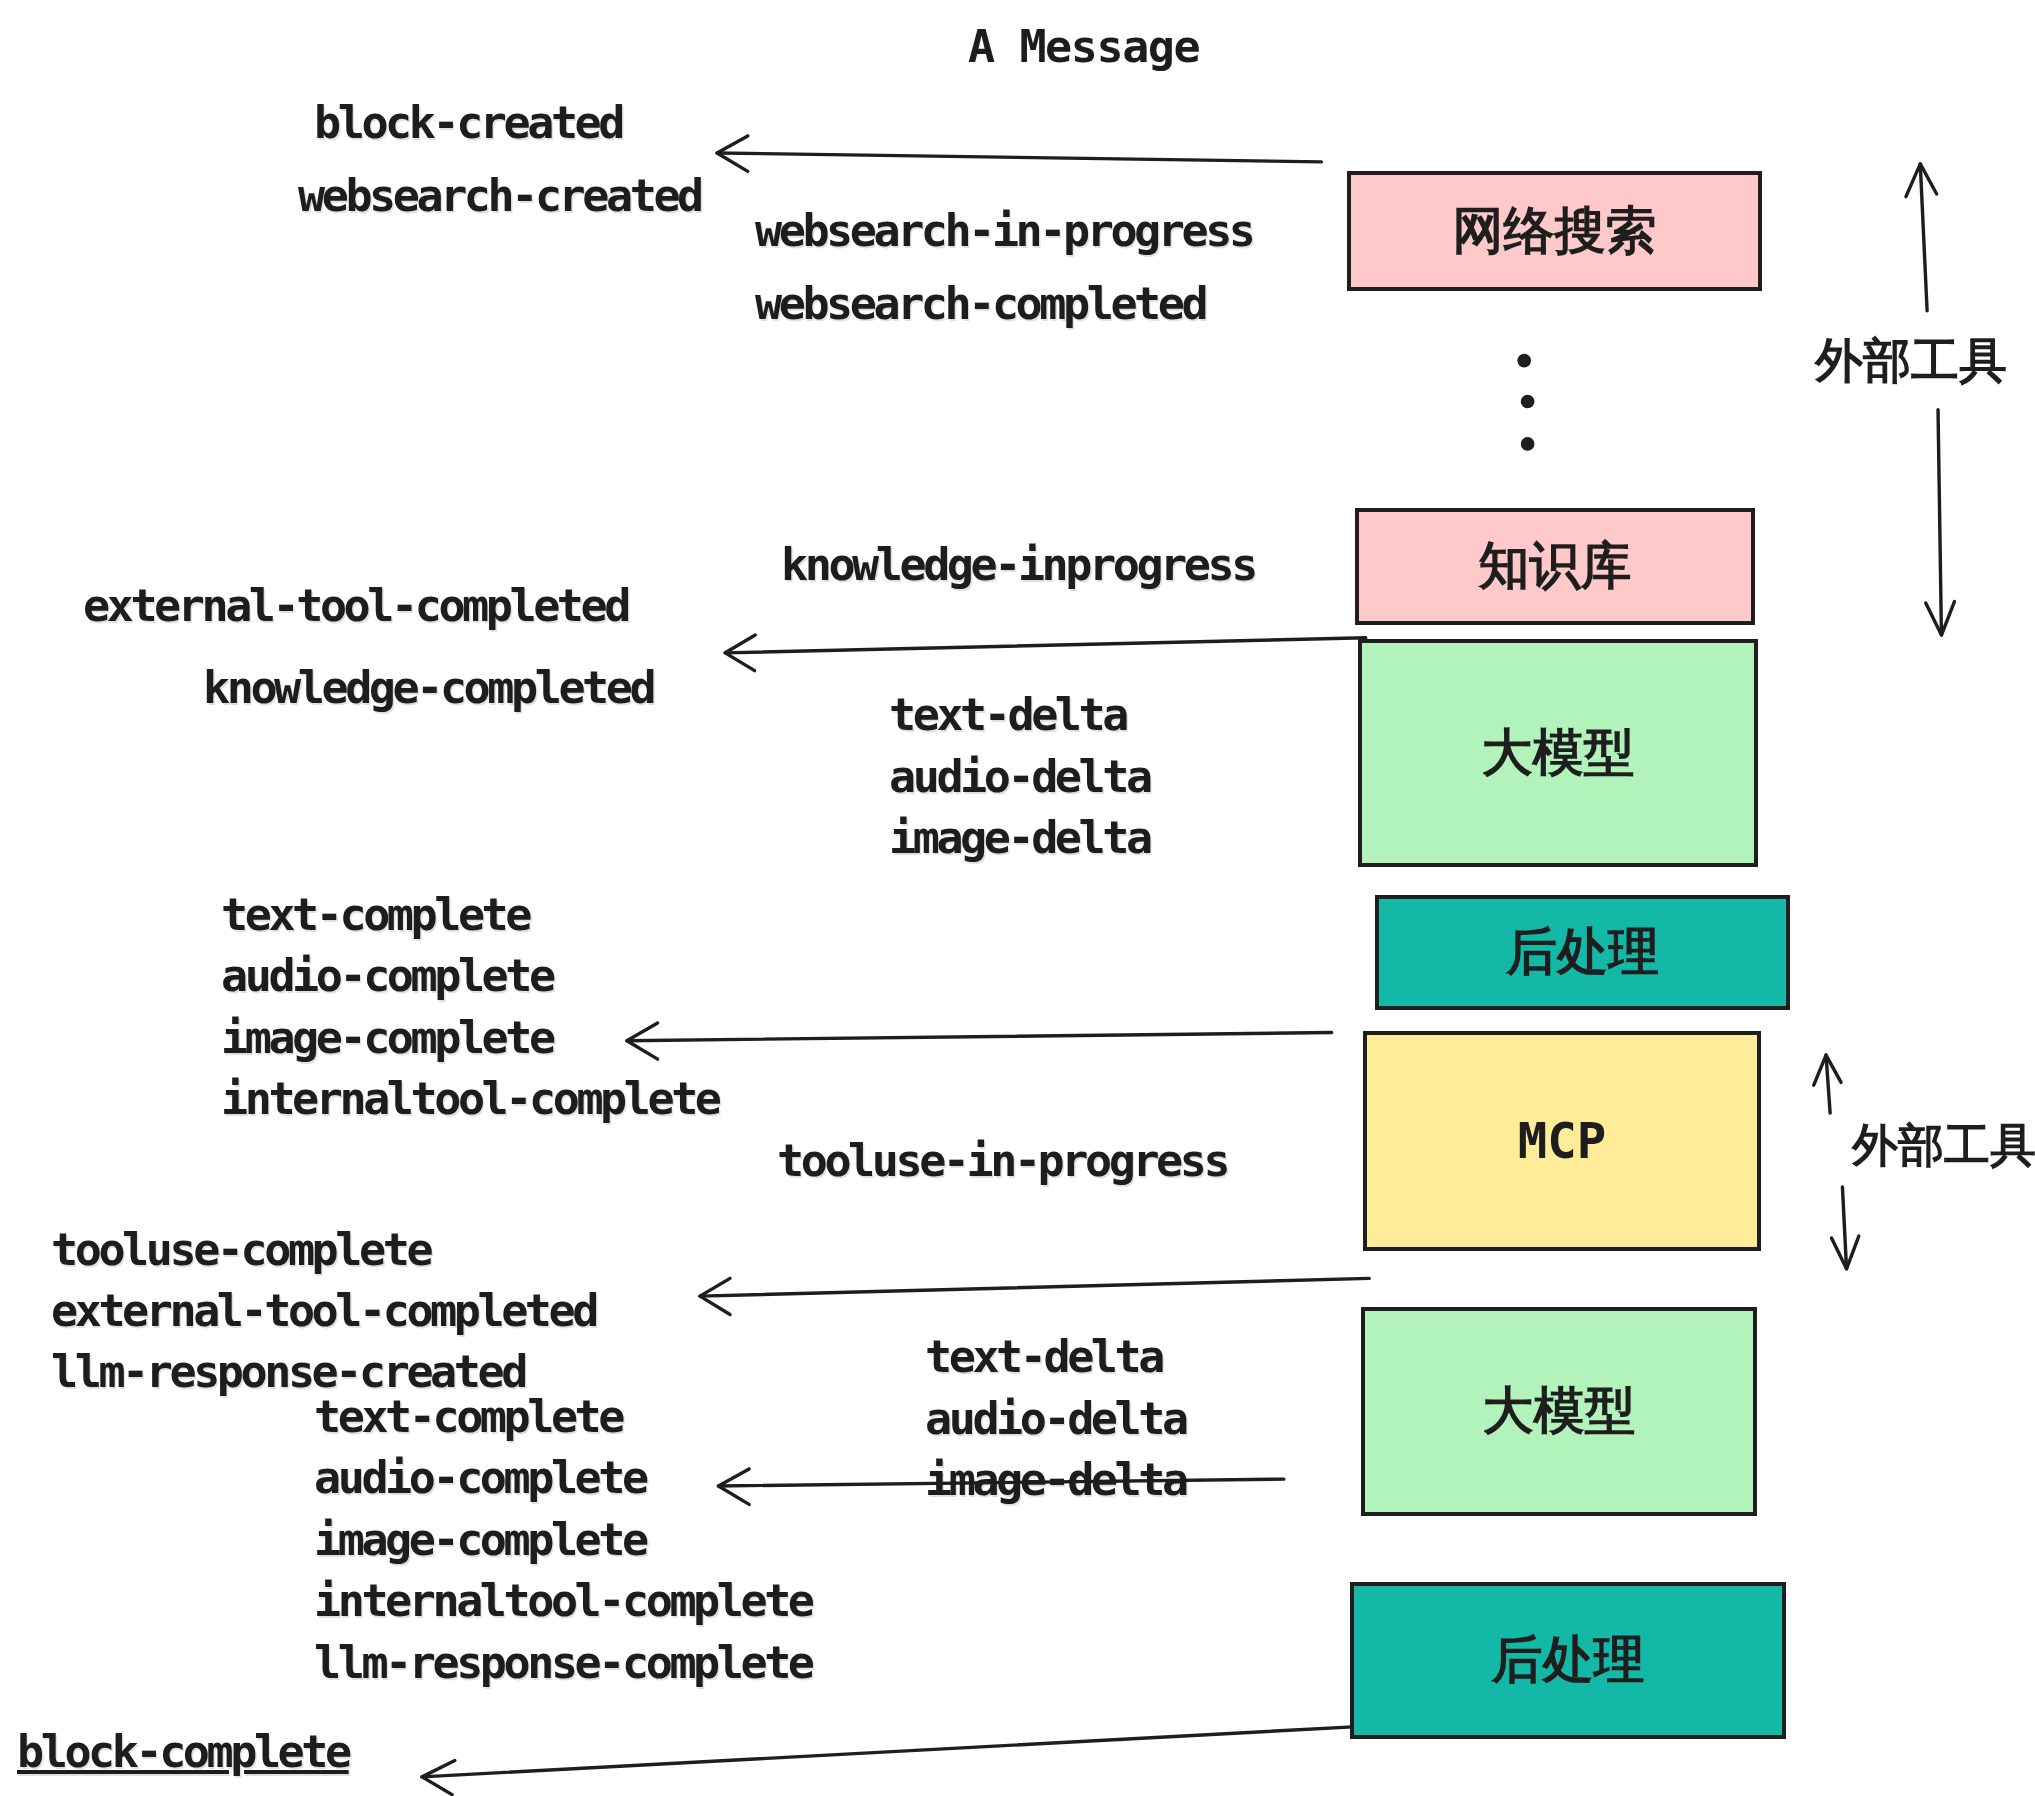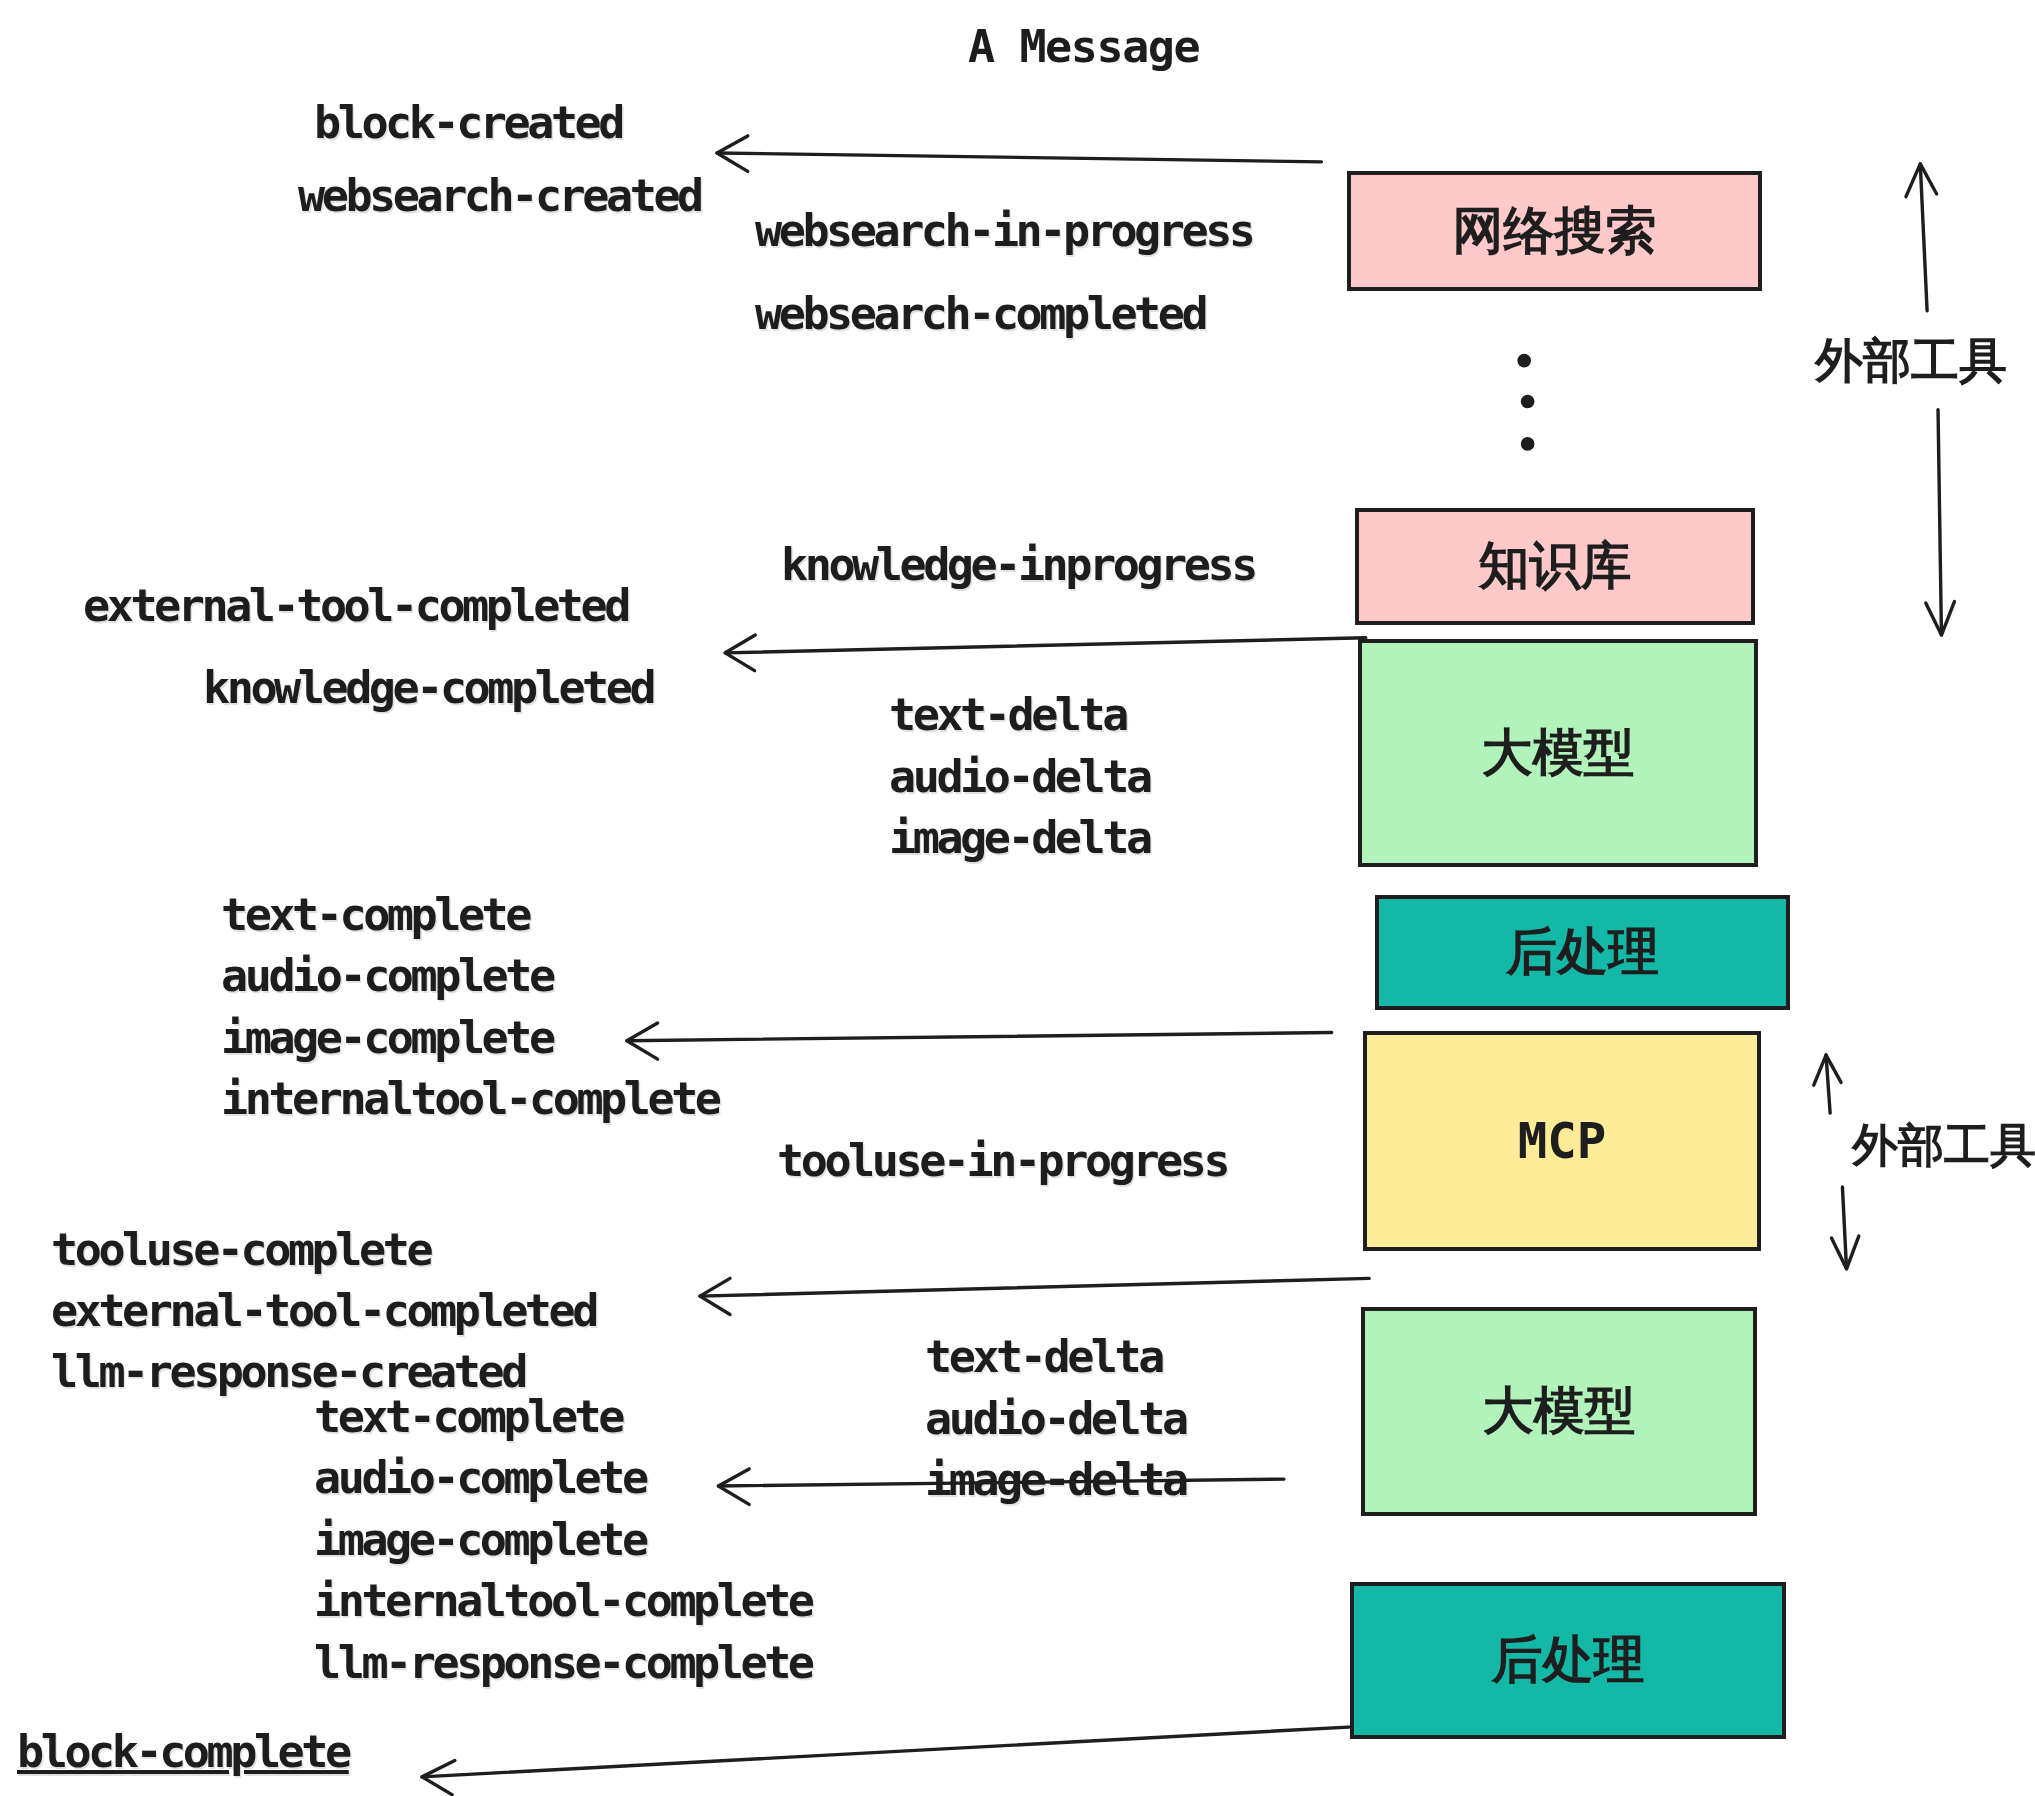--- a/index.html
+++ b/index.html
@@ -161,21 +161,21 @@
   <div class="box white" style="left:1350px; top:1582px; width:436px; height:157px;">
     <span class="lbl">后处理</span>
   </div>
 
   <div class="side-lbl" style="left:1815px; top:329px;">外部工具</div>
   <div class="side-lbl" style="left:1852px; top:1115px; font-size:46px;">外部工具</div>
 
   <div class="ev" style="left:314px;  top:96px;">block-created</div>
   <div class="ev" style="left:298px;  top:157px;margin-top:12px;">websearch-created</div>
   <div class="ev" style="left:755px; top:204px;">websearch-in-progress</div>
-  <div class="ev" style="left:755px; top:287px;text-align:center;">websearch-completed</div>
+  <div class="ev" style="left:755px; top:277px;text-align:center;">websearch-completed</div>
   <div class="ev" style="left:781px; top:538px;">knowledge-inprogress</div>
   <div class="ev" style="left:83px;  top:579px;">external-tool-completed</div>
   <div class="ev" style="left:203px;  top:641px;margin-top:20px;">knowledge-completed</div>
   <div class="ev" style="left:889px; top:688px;">text-delta</div>
   <div class="ev" style="left:889px; top:750px;">audio-delta</div>
   <div class="ev" style="left:889px; top:811px;">image-delta</div>
   <div class="ev" style="left:221px;  top:888px;">text-complete</div>
   <div class="ev" style="left:221px;  top:949px;">audio-complete</div>
   <div class="ev" style="left:221px;  top:1011px;">image-complete</div>
   <div class="ev" style="left:221px;  top:1072px;">internaltool-complete</div>

